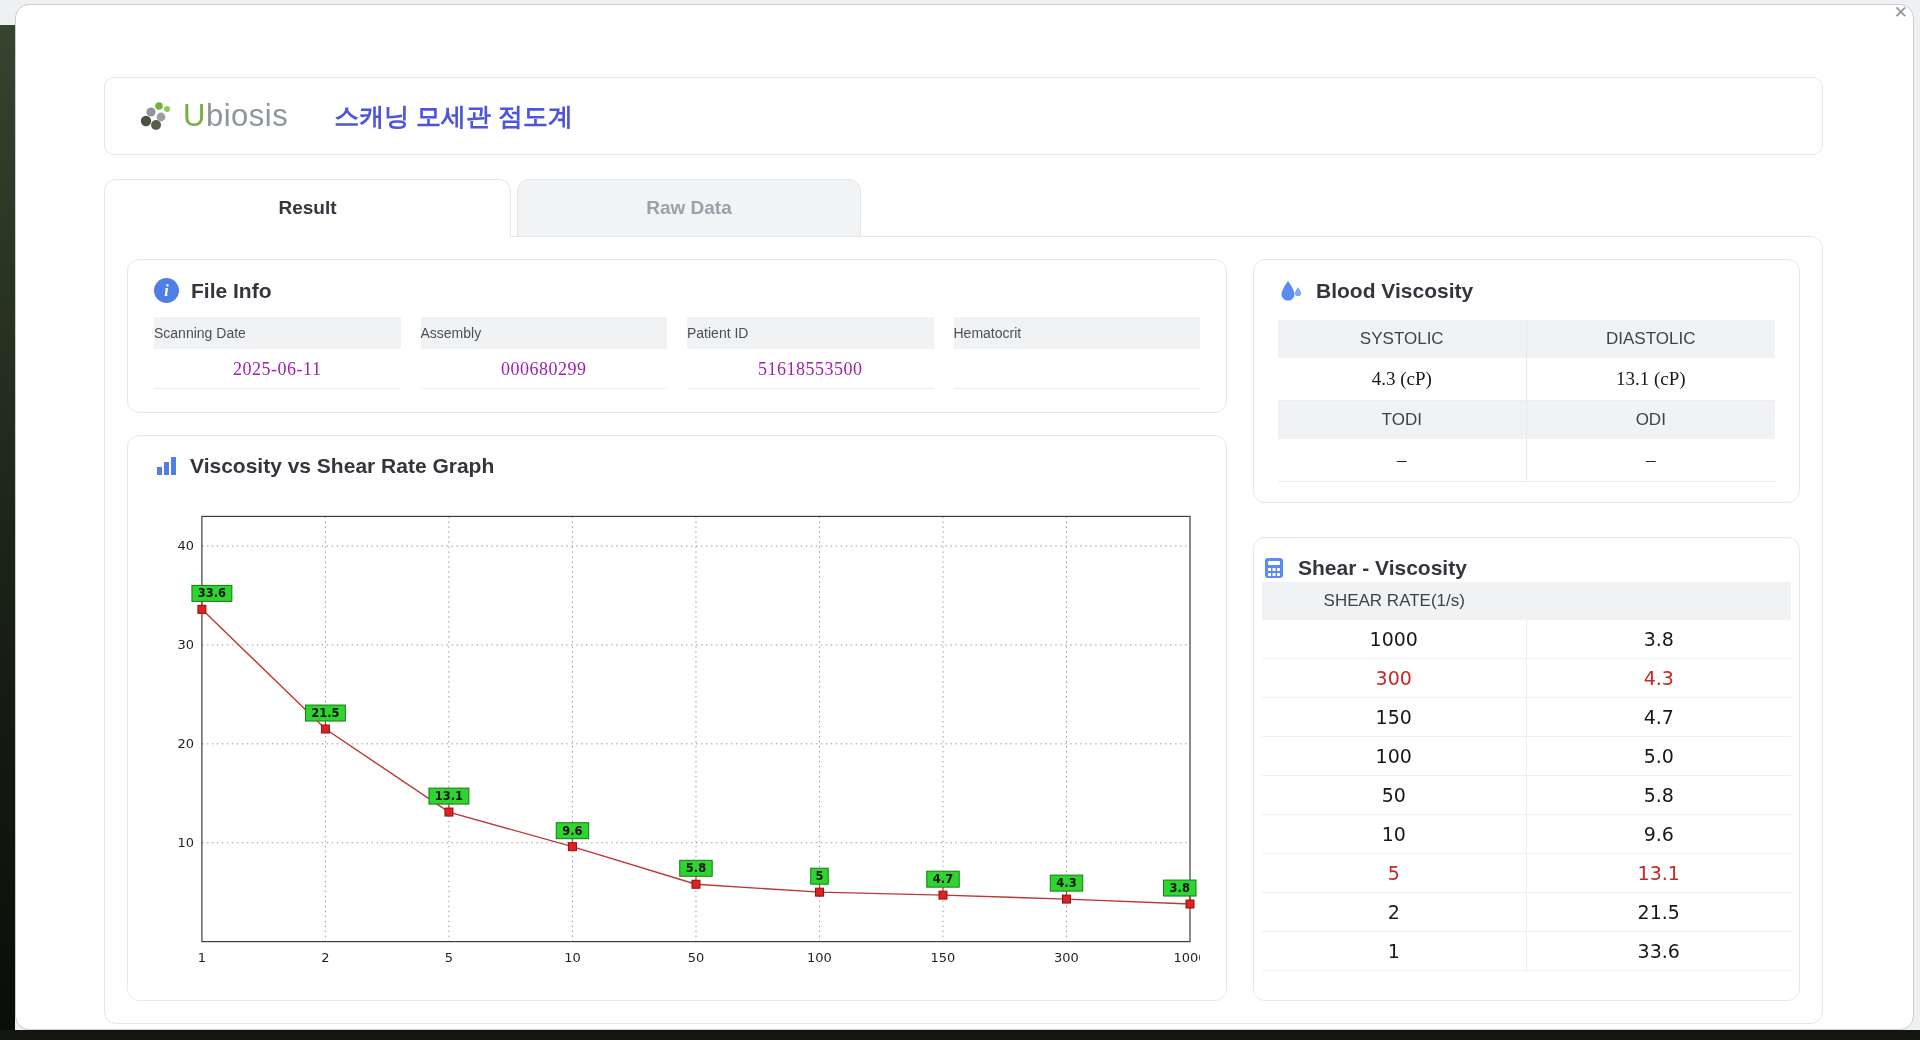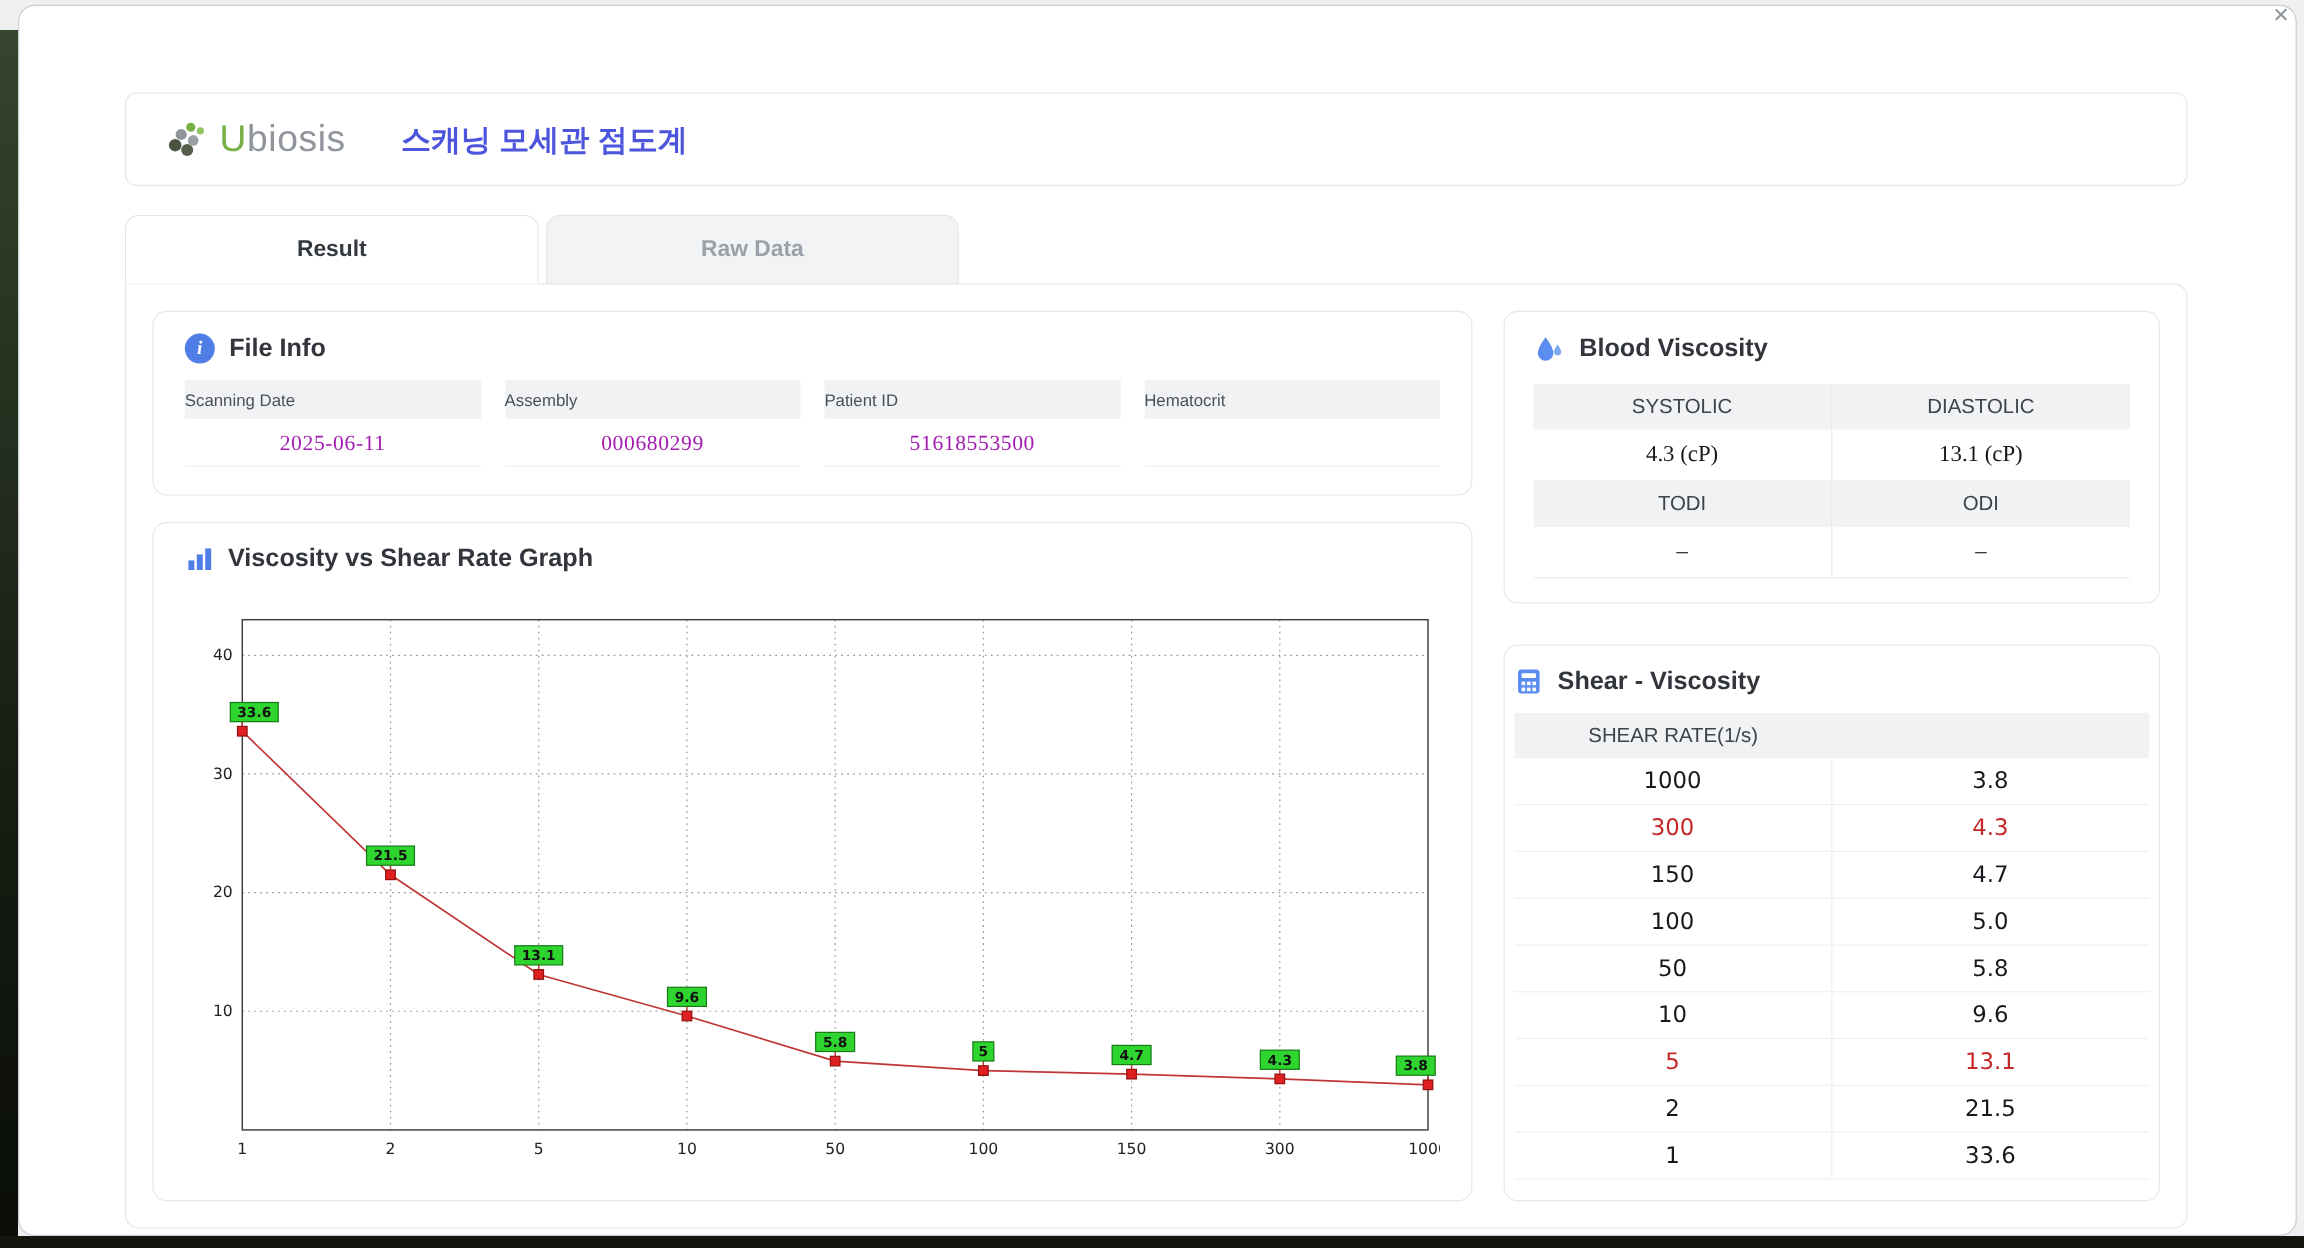--- a/index.html
+++ b/index.html
@@ -26,21 +26,21 @@
   .logo{display:flex;align-items:center;gap:8px}
   .logo-text{font-size:31px;letter-spacing:.5px;font-weight:500}
   .logo-u{color:var(--logo-green,#74b043)}
   .logo-rest{color:var(--logo-gray,#8f959b)}
   .app-title{margin-left:46px;font-size:25px;font-weight:bold;color:var(--title-indigo,#4d55dd)}
 
   
   .tabs{margin:24px 90px 0 88px;display:flex;gap:6px;position:relative;z-index:2;margin-bottom:-1px}
   .tab{height:58px;display:flex;align-items:center;justify-content:center;font-weight:bold;font-size:19px;
     border:1px solid var(--border);border-radius:12px 12px 0 0;cursor:pointer}
-  .tab.active{width:345px;background:#fff;color:#33383f;border-bottom:1px solid #fff}
+  .tab.active{width:407px;background:#fff;color:#33383f;border-bottom:1px solid #fff}
   .tab.inactive{width:344px;background:#f2f3f5;color:#9ba1a8;border-bottom:1px solid var(--border)}
 
   
   .content-card{margin:0 90px 0 88px;height:788px;border:1px solid var(--border);
     border-radius:0 12px 12px 12px;padding:22px;display:flex;gap:26px;position:relative;z-index:1;background:#fff}
   .col-left{flex:0 0 1100px;display:flex;flex-direction:column;gap:22px}
   .col-right{flex:1;display:flex;flex-direction:column;gap:34px}
 
   .card{border:1px solid #e6e8ec;border-radius:12px;background:#fff}
   .card-title-row{display:flex;align-items:center;gap:12px}
@@ -68,21 +68,21 @@
   .bv-grid{margin-top:16px}
   .bv-row{display:grid;grid-template-columns:1fr 1fr}
   .bv-cell{text-align:center}
   .bv-row.head .bv-cell{background:var(--headbar);padding:9px 0;font-size:17px;color:#3e434a}
   .bv-row.val .bv-cell{padding:10px 0;font-size:19px;color:#15181c;border-bottom:1px solid #ededef;
     font-family:Liberation Serif, serif}
   .bv-cell.first{border-right:1px solid #e7e9ec}
 
   
   .sv-card{flex:1;padding:18px 8px 16px;display:flex;flex-direction:column}
-  .sv-table{margin-top:14px}
+  .sv-table{margin-top:2px}
   .sv-head{display:grid;grid-template-columns:1fr 1fr;background:var(--headbar)}
   .sv-head div{text-align:center;padding:9px 0;font-size:17px;color:#3e434a}
   .sv-row{display:grid;grid-template-columns:1fr 1fr}
   .num-cell{text-align:center;padding:8px 0;font-size:19px;color:#15181c;border-bottom:1px solid #f0f0f2;
     font-family:"DejaVu Sans",sans-serif}
   .num-cell.first{border-right:1px solid #eceef1}
   .sv-row.hl .num-cell{color:var(--highlight-red,#c62828)}
 </style>
 </head>
 <body>

